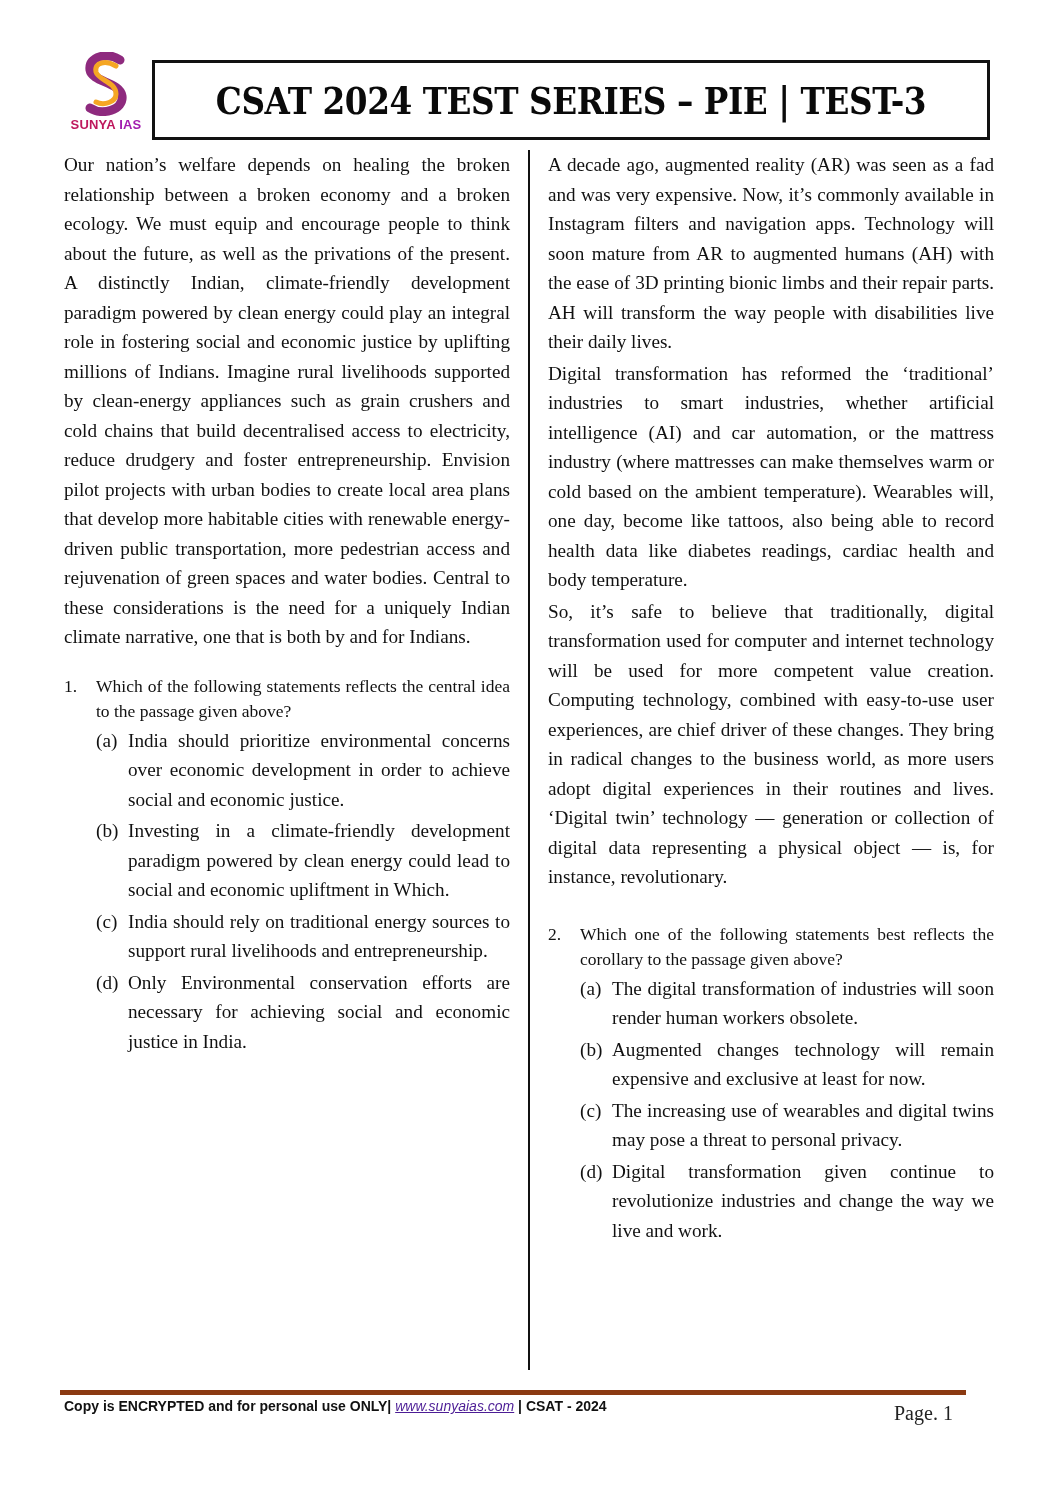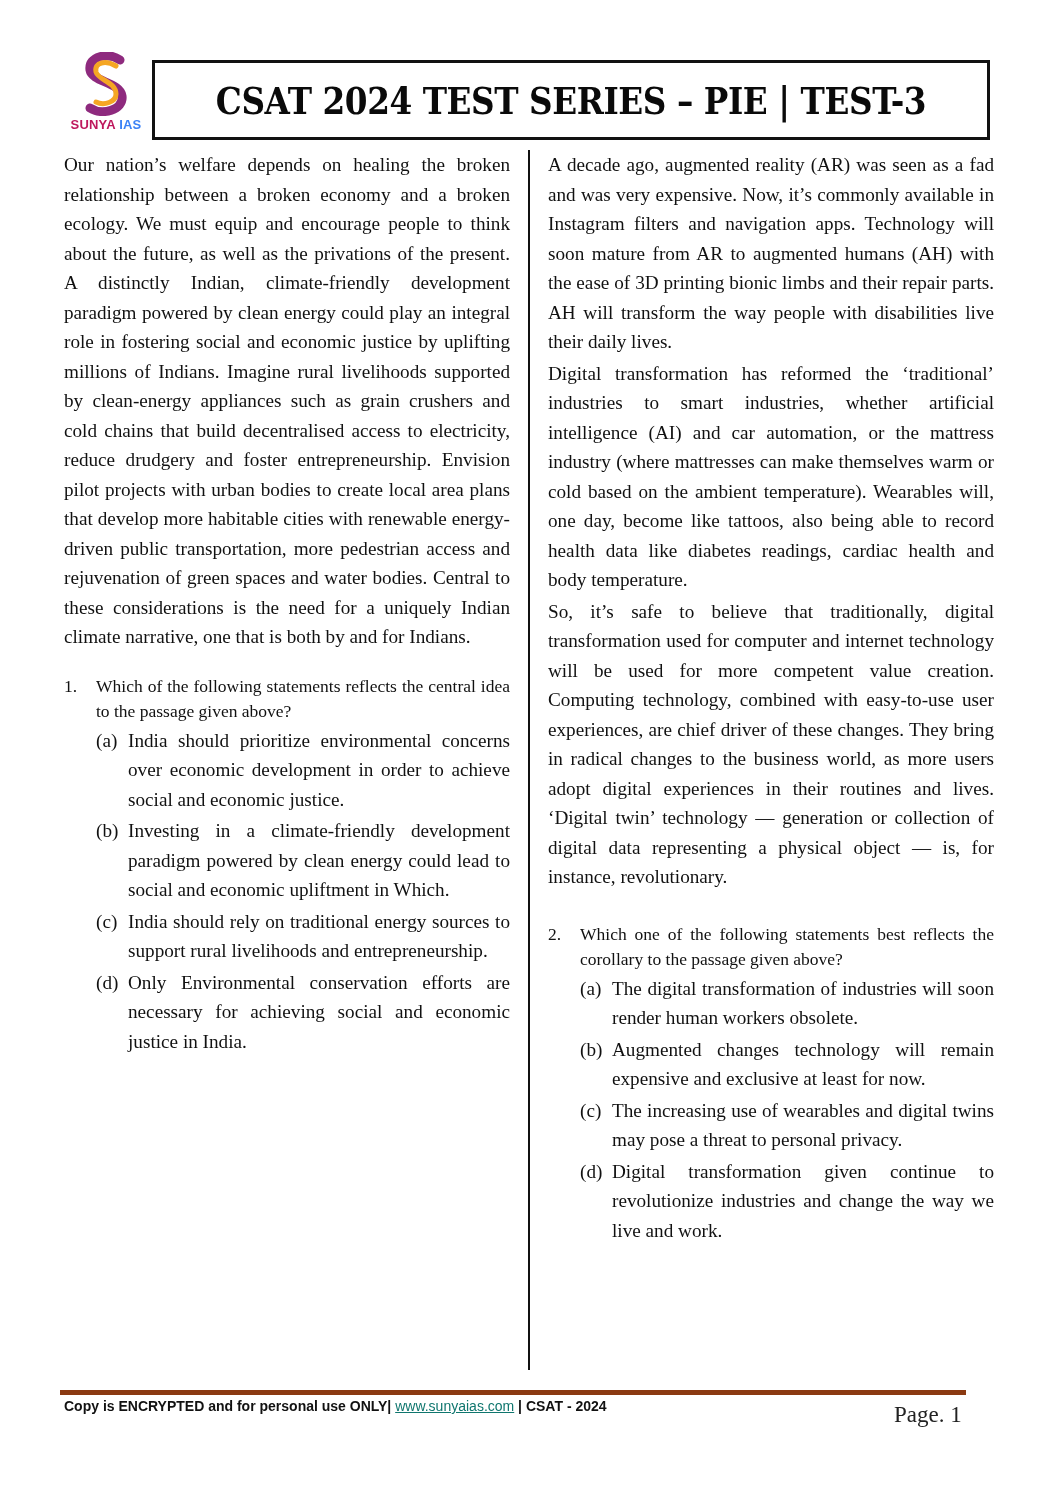--- a/index.html
+++ b/index.html
@@ -2,21 +2,21 @@
 <html><head>
 <meta charset="utf-8">
 <style>
   html, body { margin: 0; padding: 0; background: #ffffff; }
   body { width: 1058px; height: 1497px; position: relative; overflow: hidden; font-family: "Liberation Serif", serif; color: #111; }
 
   .logo { position: absolute; left: 70px; top: 52px; width: 72px; height: 88px; }
   .logo svg { display: block; margin: 0 auto; }
   .logo-text { font-family: "Liberation Sans", sans-serif; font-weight: bold; font-size: 13px; text-align: center; margin-top: 1px; letter-spacing: 0.2px; }
   .logo-text .sunya { color: #be185d; }
-  .logo-text .ias { color: #3b82f6; }
+  .logo-text .ias { color: #a21caf; }
 
   .title-box { position: absolute; left: 152px; top: 60px; width: 838px; height: 80px; border: 3px solid #111; box-sizing: border-box; display: flex; align-items: center; justify-content: center; }
   .title-box span { font-family: "DejaVu Serif", serif; font-weight: bold; font-size: 38px; letter-spacing: -0.5px; transform: scaleX(0.86); white-space: nowrap; color: #0a0a0a; }
 
   .col { position: absolute; top: 150px; width: 446px; font-size: 19.2px; line-height: 29.5px; }
   .col.left { left: 64px; }
   .col.right { left: 548px; }
   .divider { position: absolute; left: 528px; top: 150px; width: 2px; height: 1220px; background: #111; }
   .intro { font-weight: bold; text-align: justify; margin: 0; }
   .passage-title { font-weight: bold; text-align: center; margin: 0; }
@@ -24,22 +24,22 @@
 
   .question { margin-top: 22px; font-size: 17.5px; line-height: 25px; display: flex; }
   .question .qnum { width: 32px; flex: none; }
   .question .qtext { flex: 1; text-align: justify; }
   .option { display: flex; margin-left: 32px; margin-top: 2px; font-size: 19.2px; line-height: 29.5px; }
   .option .olabel { width: 32px; flex: none; }
   .option .otext { flex: 1; text-align: justify; }
 
   .footer-bar { position: absolute; left: 60px; top: 1390px; width: 906px; height: 5px; background: #8b3a12; }
   .footer-text { position: absolute; left: 64px; top: 1398px; font-family: "Liberation Sans", sans-serif; font-weight: bold; font-size: 14px; color: #111; }
-  .footer-text a { color: #0f766e; text-decoration: underline; font-weight: normal; }
-  .page-num { position: absolute; left: 894px; top: 1402px; font-family: "Liberation Serif", serif; font-size: 23px; color: #222; }
+  .footer-text a { color: #4c1d95; text-decoration: underline; font-weight: normal; font-style: italic; }
+  .page-num { position: absolute; left: 894px; top: 1402px; font-family: "Liberation Serif", serif; font-size: 20px; color: #222; }
 </style>
 </head>
 <body>
 
 <div class="logo">
   <svg width="52" height="64" viewBox="0 0 52 64">
     <path d="M40 8 C 28 0, 8 4, 10 18 C 12 30, 40 30, 42 44 C 44 58, 22 64, 10 56" fill="none" stroke="#8e2a7e" stroke-width="9" stroke-linecap="round"></path>
     <path d="M36 14 C 26 8, 14 10, 16 20 C 18 28, 36 30, 36 42 C 36 50, 24 54, 16 50" fill="none" stroke="#f5a623" stroke-width="5" stroke-linecap="round"></path>
   </svg>
   <div class="logo-text"><span class="sunya">SUNYA</span> <span class="ias">IAS</span></div>

